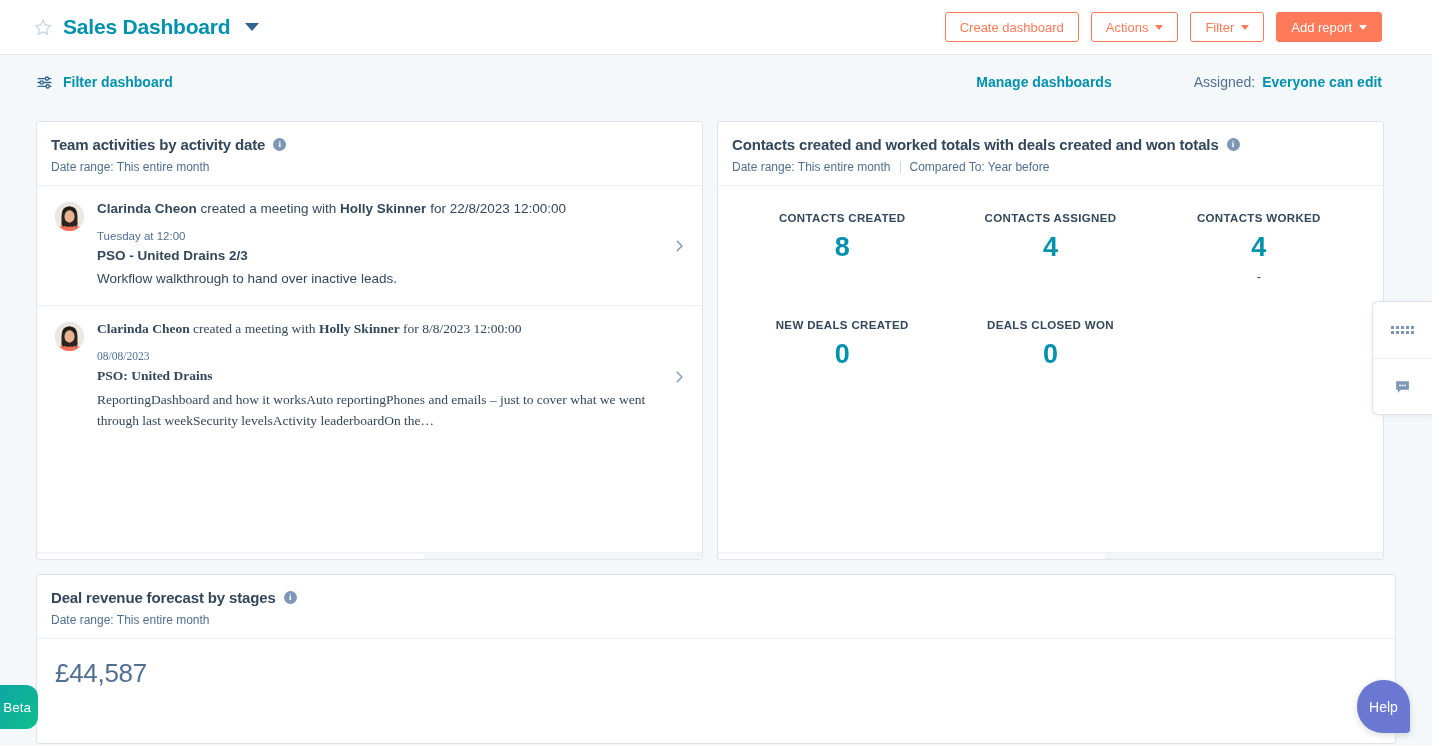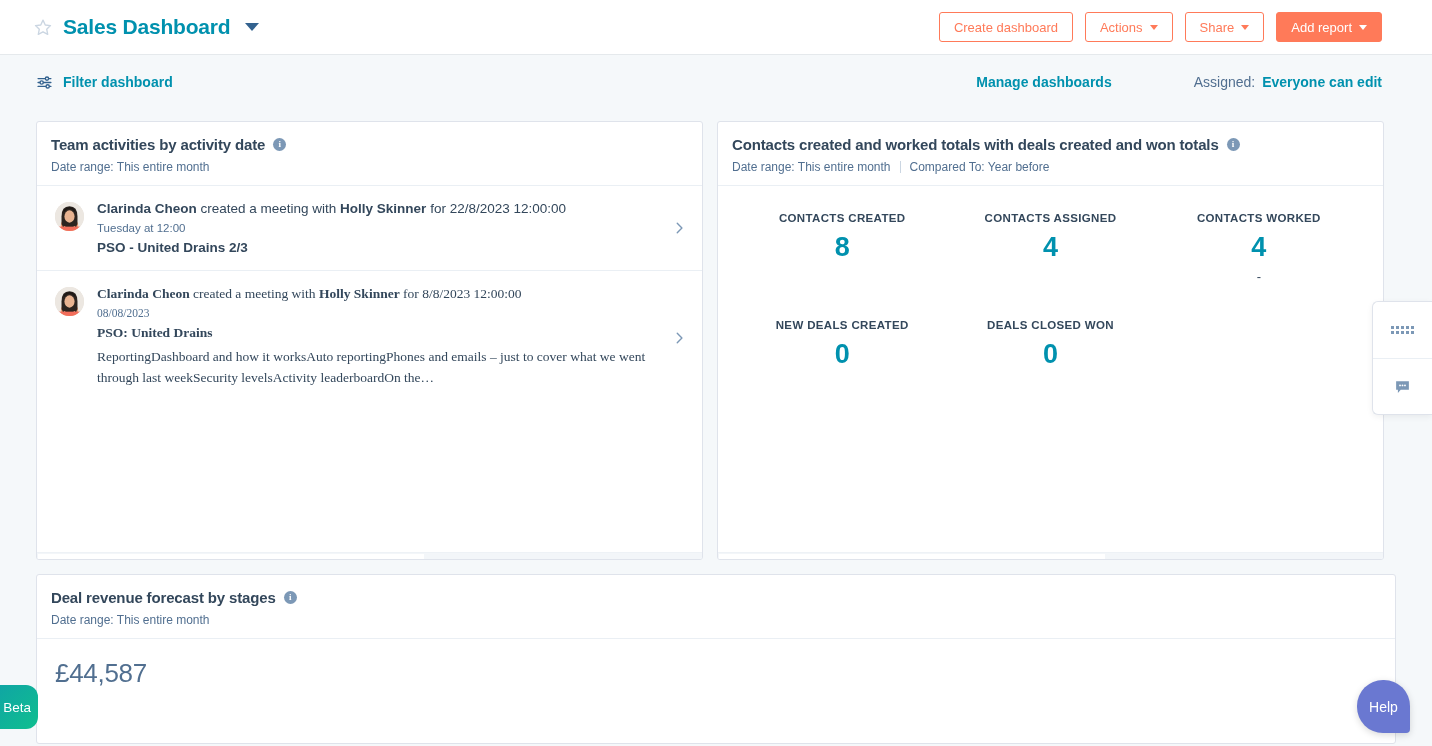--- a/index.html
+++ b/index.html
@@ -206,21 +206,21 @@
   .act-body { flex: 1; min-width: 0; padding-right: 30px; }
   .act-line1 {
     font-size: 13.5px;
     color: #33475b;
     line-height: 1.35;
   }
   .act-line1 b { font-weight: bold; }
   .act-time {
     font-size: 11.5px;
     color: #516f90;
-    margin-top: 4px;
+    margin-top: 12px;
   }
   .act-subject {
     font-size: 13.5px;
     font-weight: bold;
     color: #33475b;
     margin-top: 6px;
   }
   .act-desc {
     font-size: 13.5px;
     color: #33475b;
@@ -378,21 +378,21 @@
 
   <div class="topbar-actions">
     <button class="btn">
       <span>Create dashboard</span>
     </button>
     <button class="btn">
       <span>Actions</span>
       <span class="caret-down"></span>
     </button>
     <button class="btn">
-      <span>Share</span>
+      <span>Filter</span>
       <span class="caret-down"></span>
     </button>
     <button class="btn btn-primary">
       <span>Add report</span>
       <span class="caret-down"></span>
     </button>
   </div>
 </div>
 
 <div class="filterbar">
@@ -446,20 +446,21 @@
               <path d="M30 24 Q31 34 28 37 L27 23 Z" fill="#2c2420"></path>
               <rect y="34" width="40" height="6" fill="#f26d5b"></rect>
             </svg>
           </div>
           <div class="act-body">
             <div class="act-line1">
               <b>Clarinda Cheon</b><span> created a meeting with </span><b>Holly Skinner</b><span> for 22/8/2023 12:00:00</span>
             </div>
             <div class="act-time">Tuesday at 12:00</div>
             <div class="act-subject">PSO - United Drains 2/3</div>
+            <div class="act-desc">Workflow walkthrough to hand over inactive leads.</div>
           </div>
           <svg class="act-chevron" viewBox="0 0 24 24" fill="none" stroke="currentColor" stroke-width="2.4" stroke-linecap="round" stroke-linejoin="round">
             <polyline points="9,4 17,12 9,20"></polyline>
           </svg>
         </div>
 
         <div class="activity">
           <div class="avatar">
             <svg viewBox="0 0 40 40" width="29" height="29">
               <rect width="40" height="40" fill="#ece7e1"></rect>

